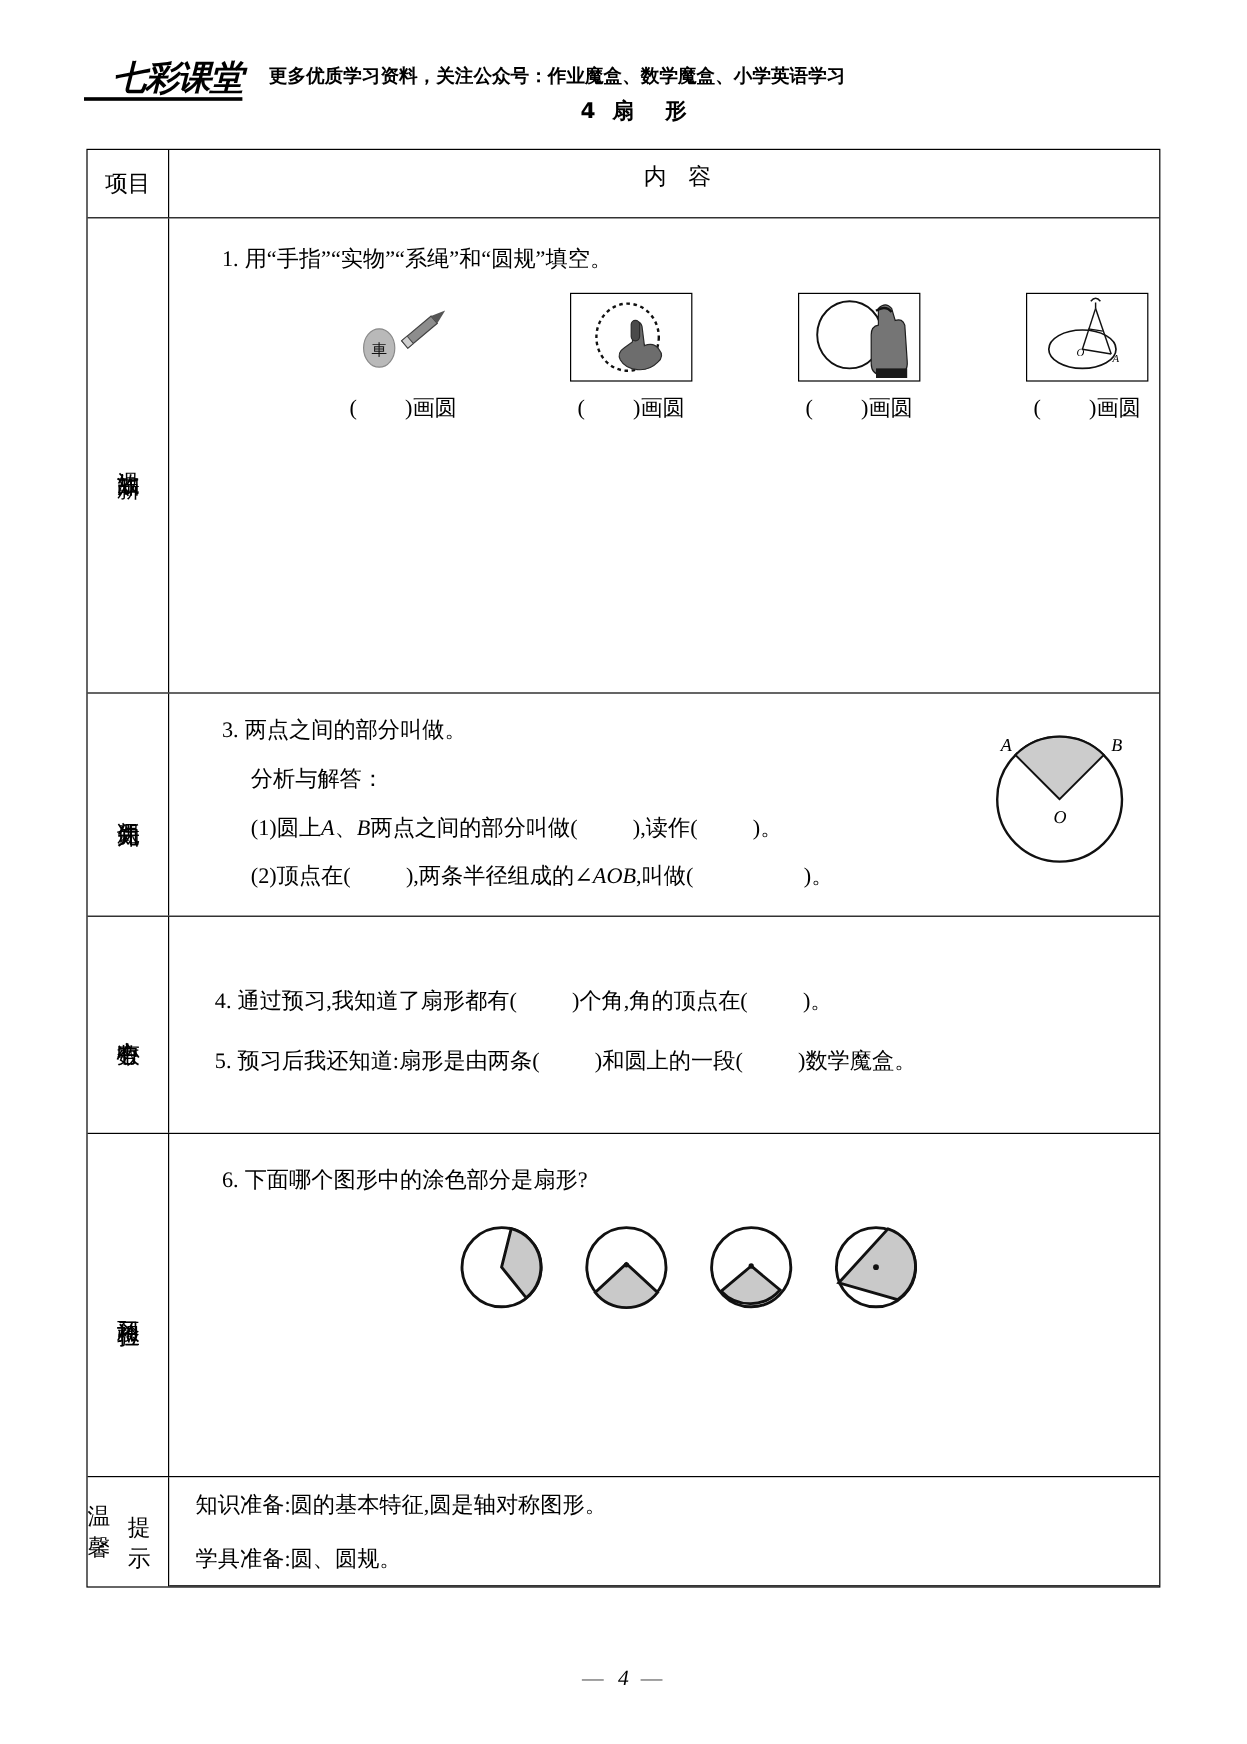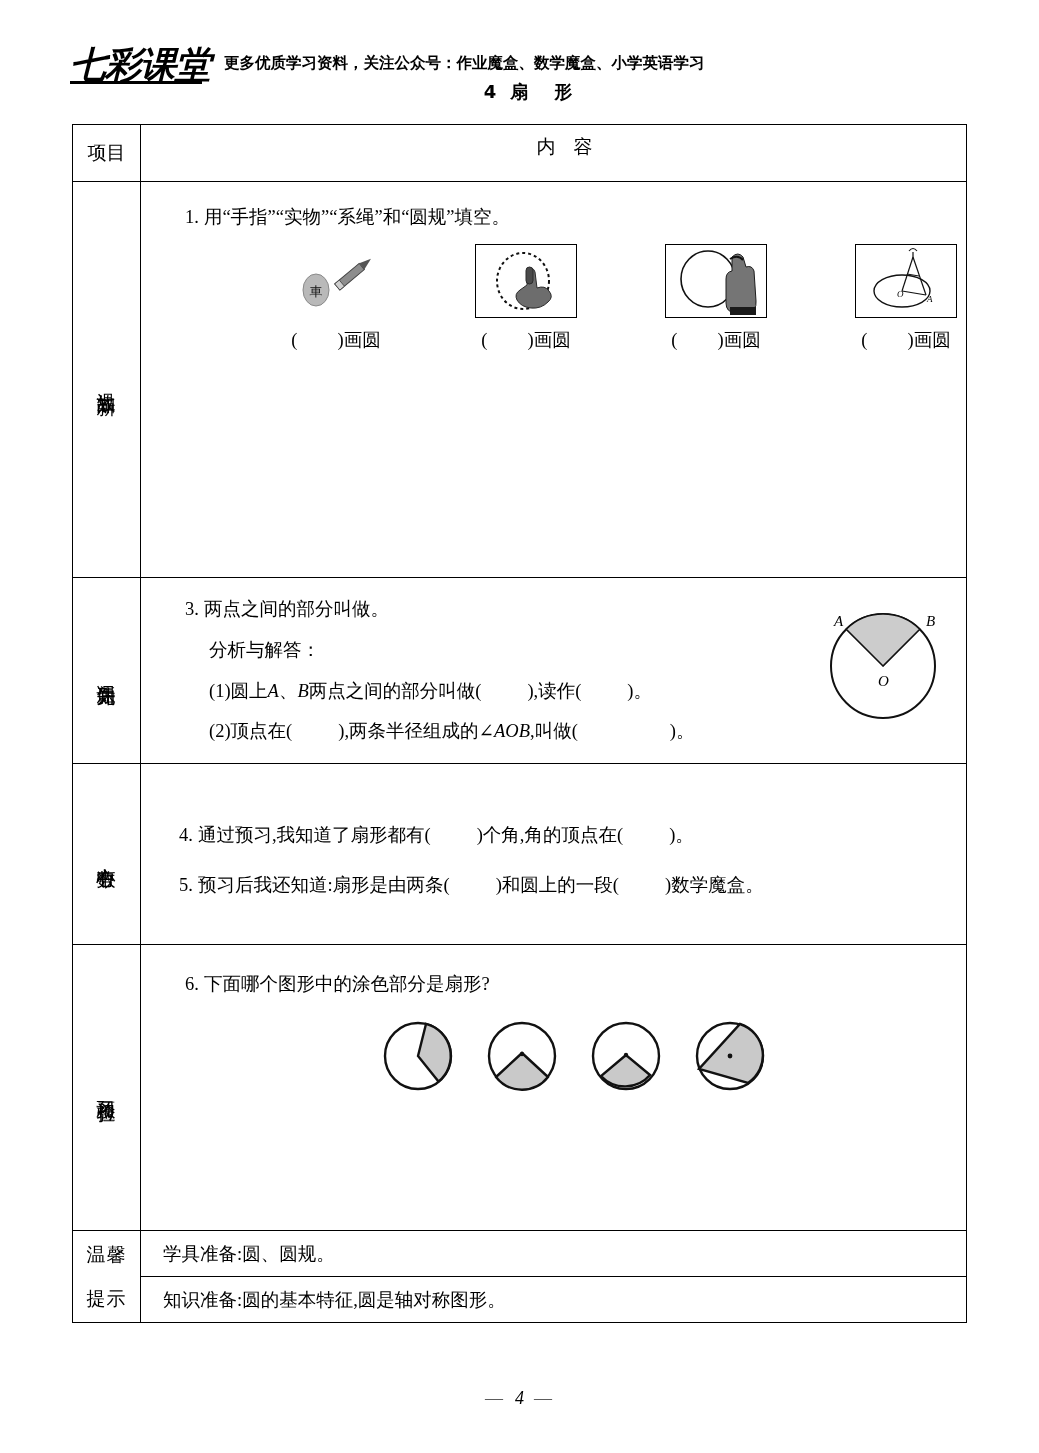--- a/index.html
+++ b/index.html
@@ -26,25 +26,26 @@
   .logo {
     position: absolute;
     left: 70px;
     top: 50px;
     width: 132px;
     text-align: center;
   }
   .logo-text {
     font-family: "DejaVu Sans", sans-serif;
     font-weight: bold;
-    font-size: 36px;
+    font-size: 28px;
     font-style: italic;
     letter-spacing: -1px;
     line-height: 30px;
     white-space: nowrap;
+    text-align: right;
   }
   .logo-rule {
     margin-top: 1px;
     height: 3px;
     background: #000;
     width: 132px;
   }
   .promo {
     position: absolute;
     left: 224px;
@@ -180,21 +181,21 @@
     padding: 20px 0 0 218px;
     gap: 30px;
   }
   .tiplabel { font-size: 19px; letter-spacing: 1px; }
 
   .tips-wrap { display: flex; }
   .tips-left {
     width: 68px; flex: 0 0 68px;
     border-right: 1px solid #000;
     box-sizing: border-box;
-    display: flex; flex-direction: column;
+    display: flex; 
     align-items: center; justify-content: center;
     padding: 6px 0;
   }
   .tips-right { flex: 1 1 auto; }
   .tips-right .line1 { border-bottom: 1px solid #000; }
   .tline {
     font-size: 18.5px;
     padding: 10px 0 10px 22px;
   }
 
@@ -422,22 +423,22 @@
 
     </div>
   </div>
 
   <div class="tips-wrap">
     <div class="tips-left">
       <span class="tiplabel">温馨</span>
       <span class="tiplabel" style="margin-top:18px">提示</span>
     </div>
     <div class="tips-right">
+      <div class="tline">知识准备:圆的基本特征,圆是轴对称图形。</div>
       <div class="tline line1">学具准备:圆、圆规。</div>
-      <div class="tline">知识准备:圆的基本特征,圆是轴对称图形。</div>
     </div>
   </div>
 
 </div>
 
 <div class="footer">
   <span class="dash">—</span><span class="pg">4</span><span class="dash">—</span>
 </div>
 
 </body></html>

